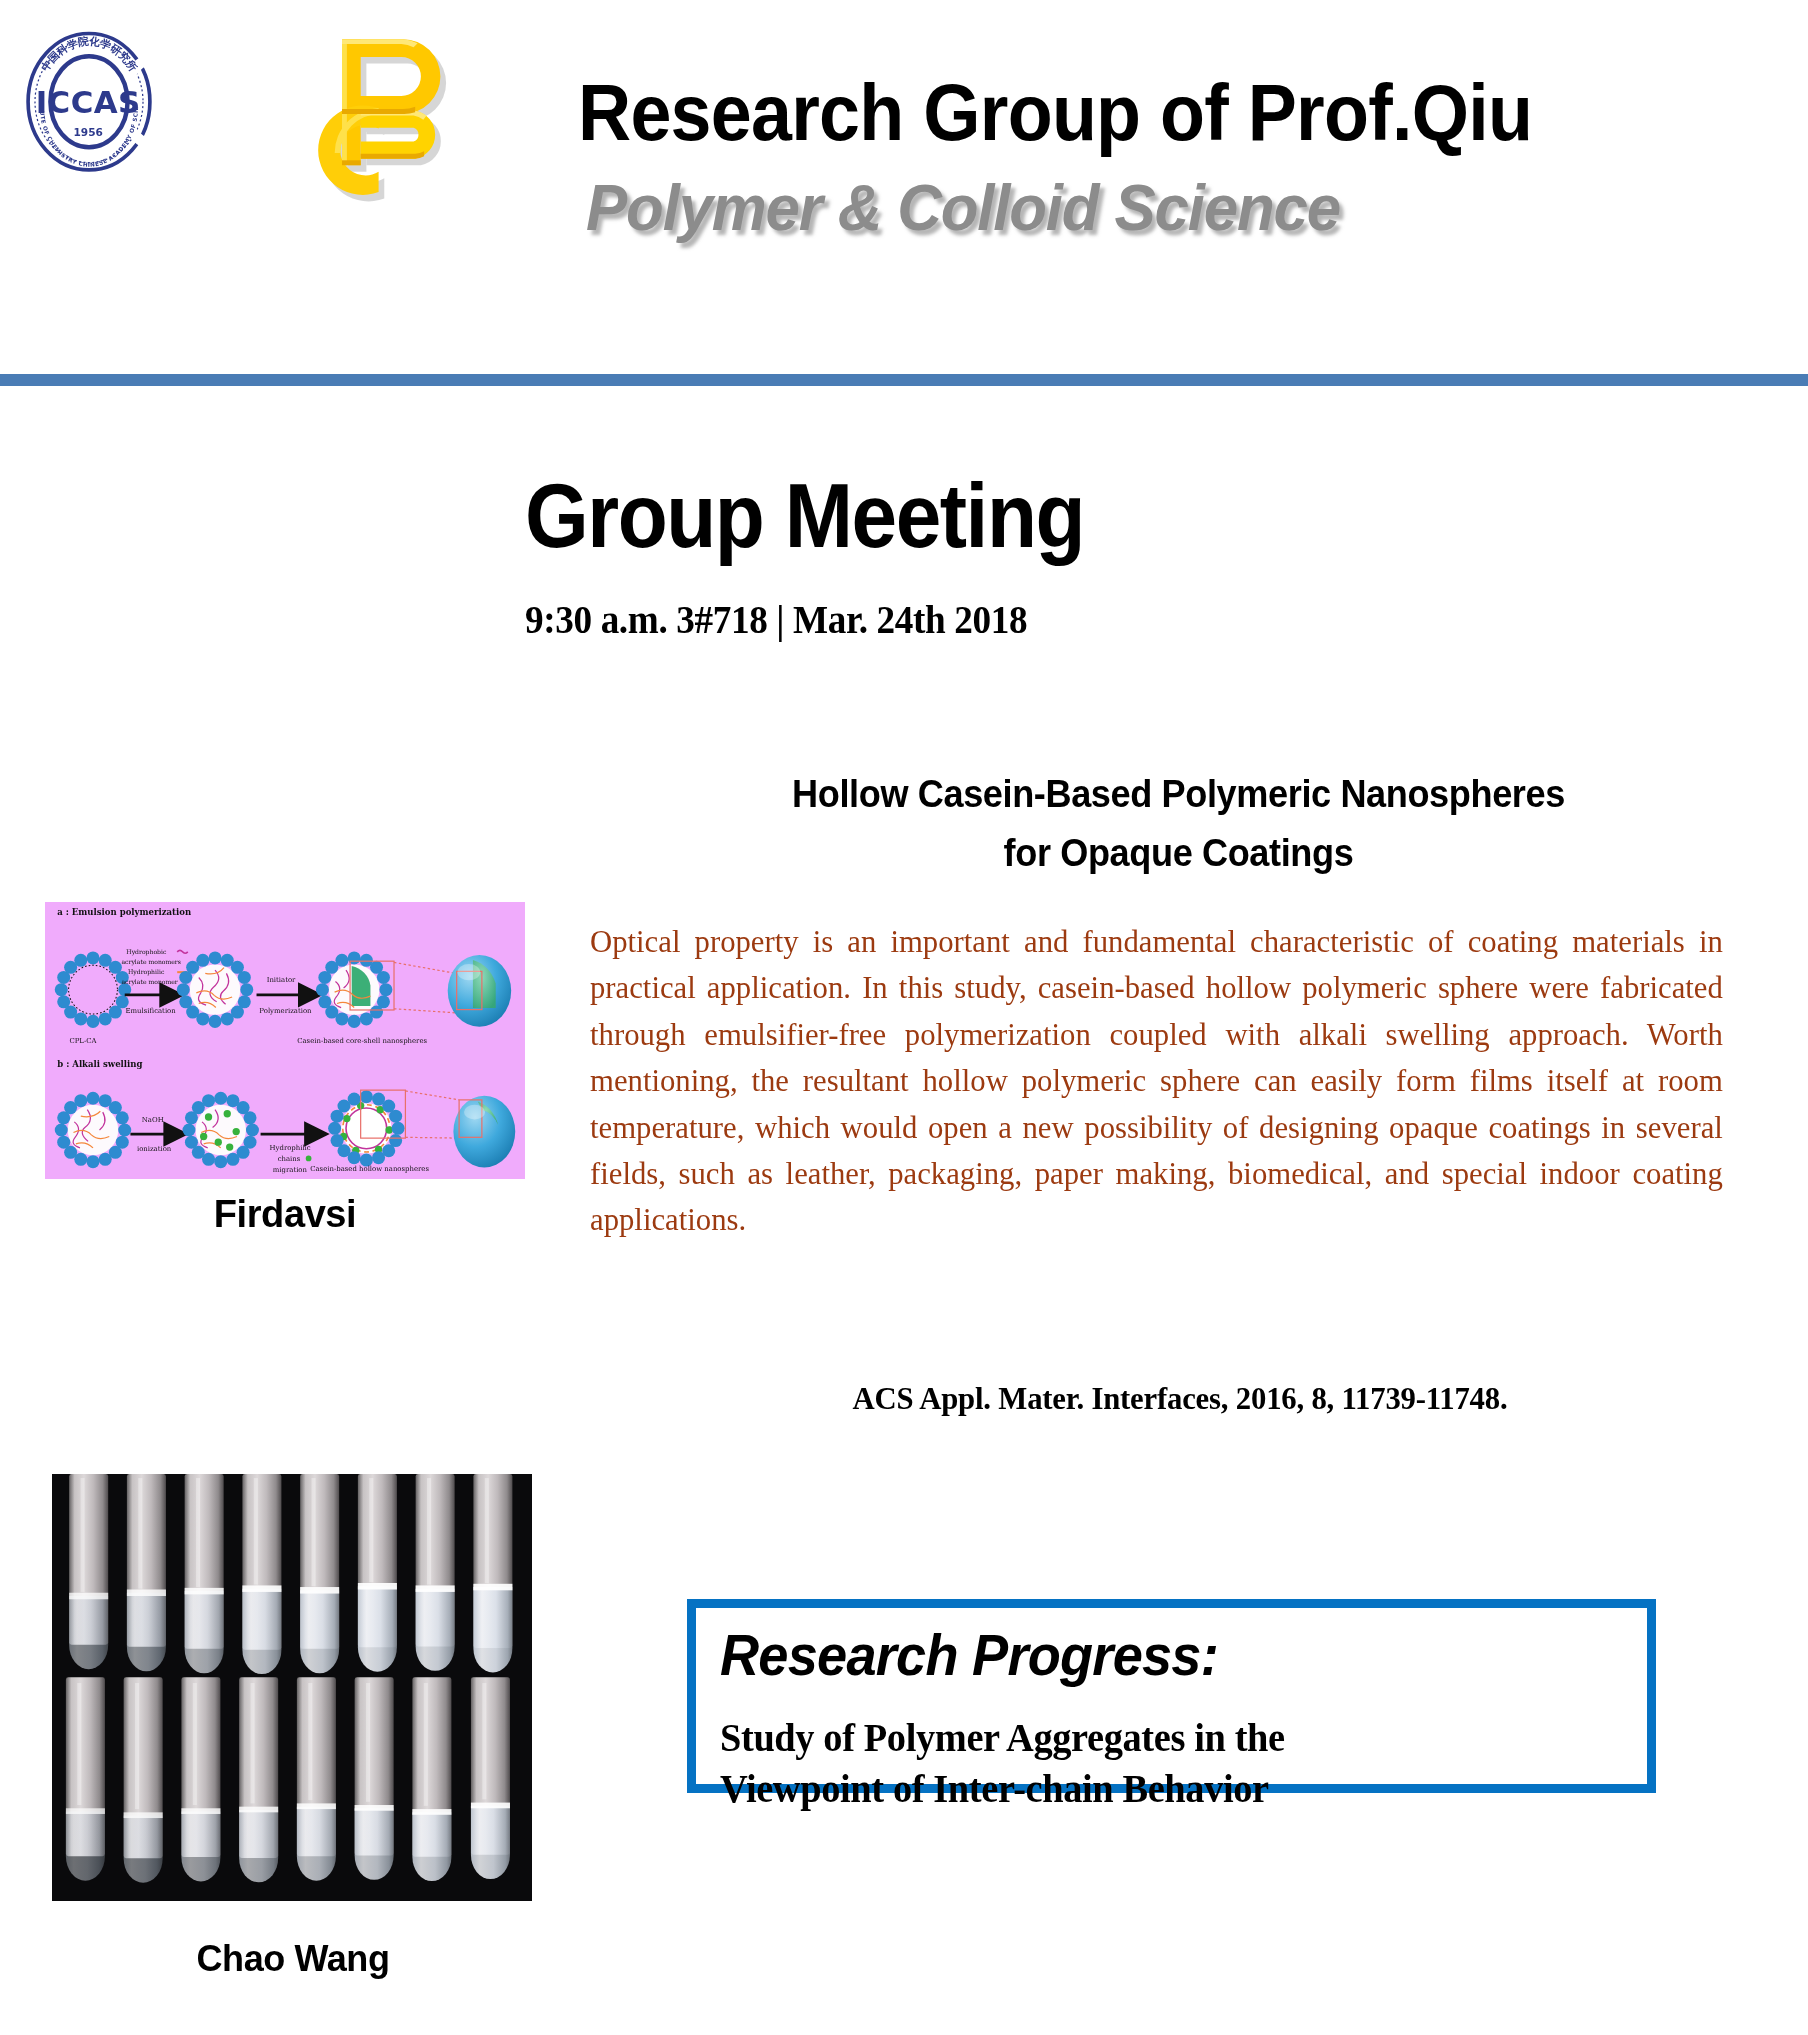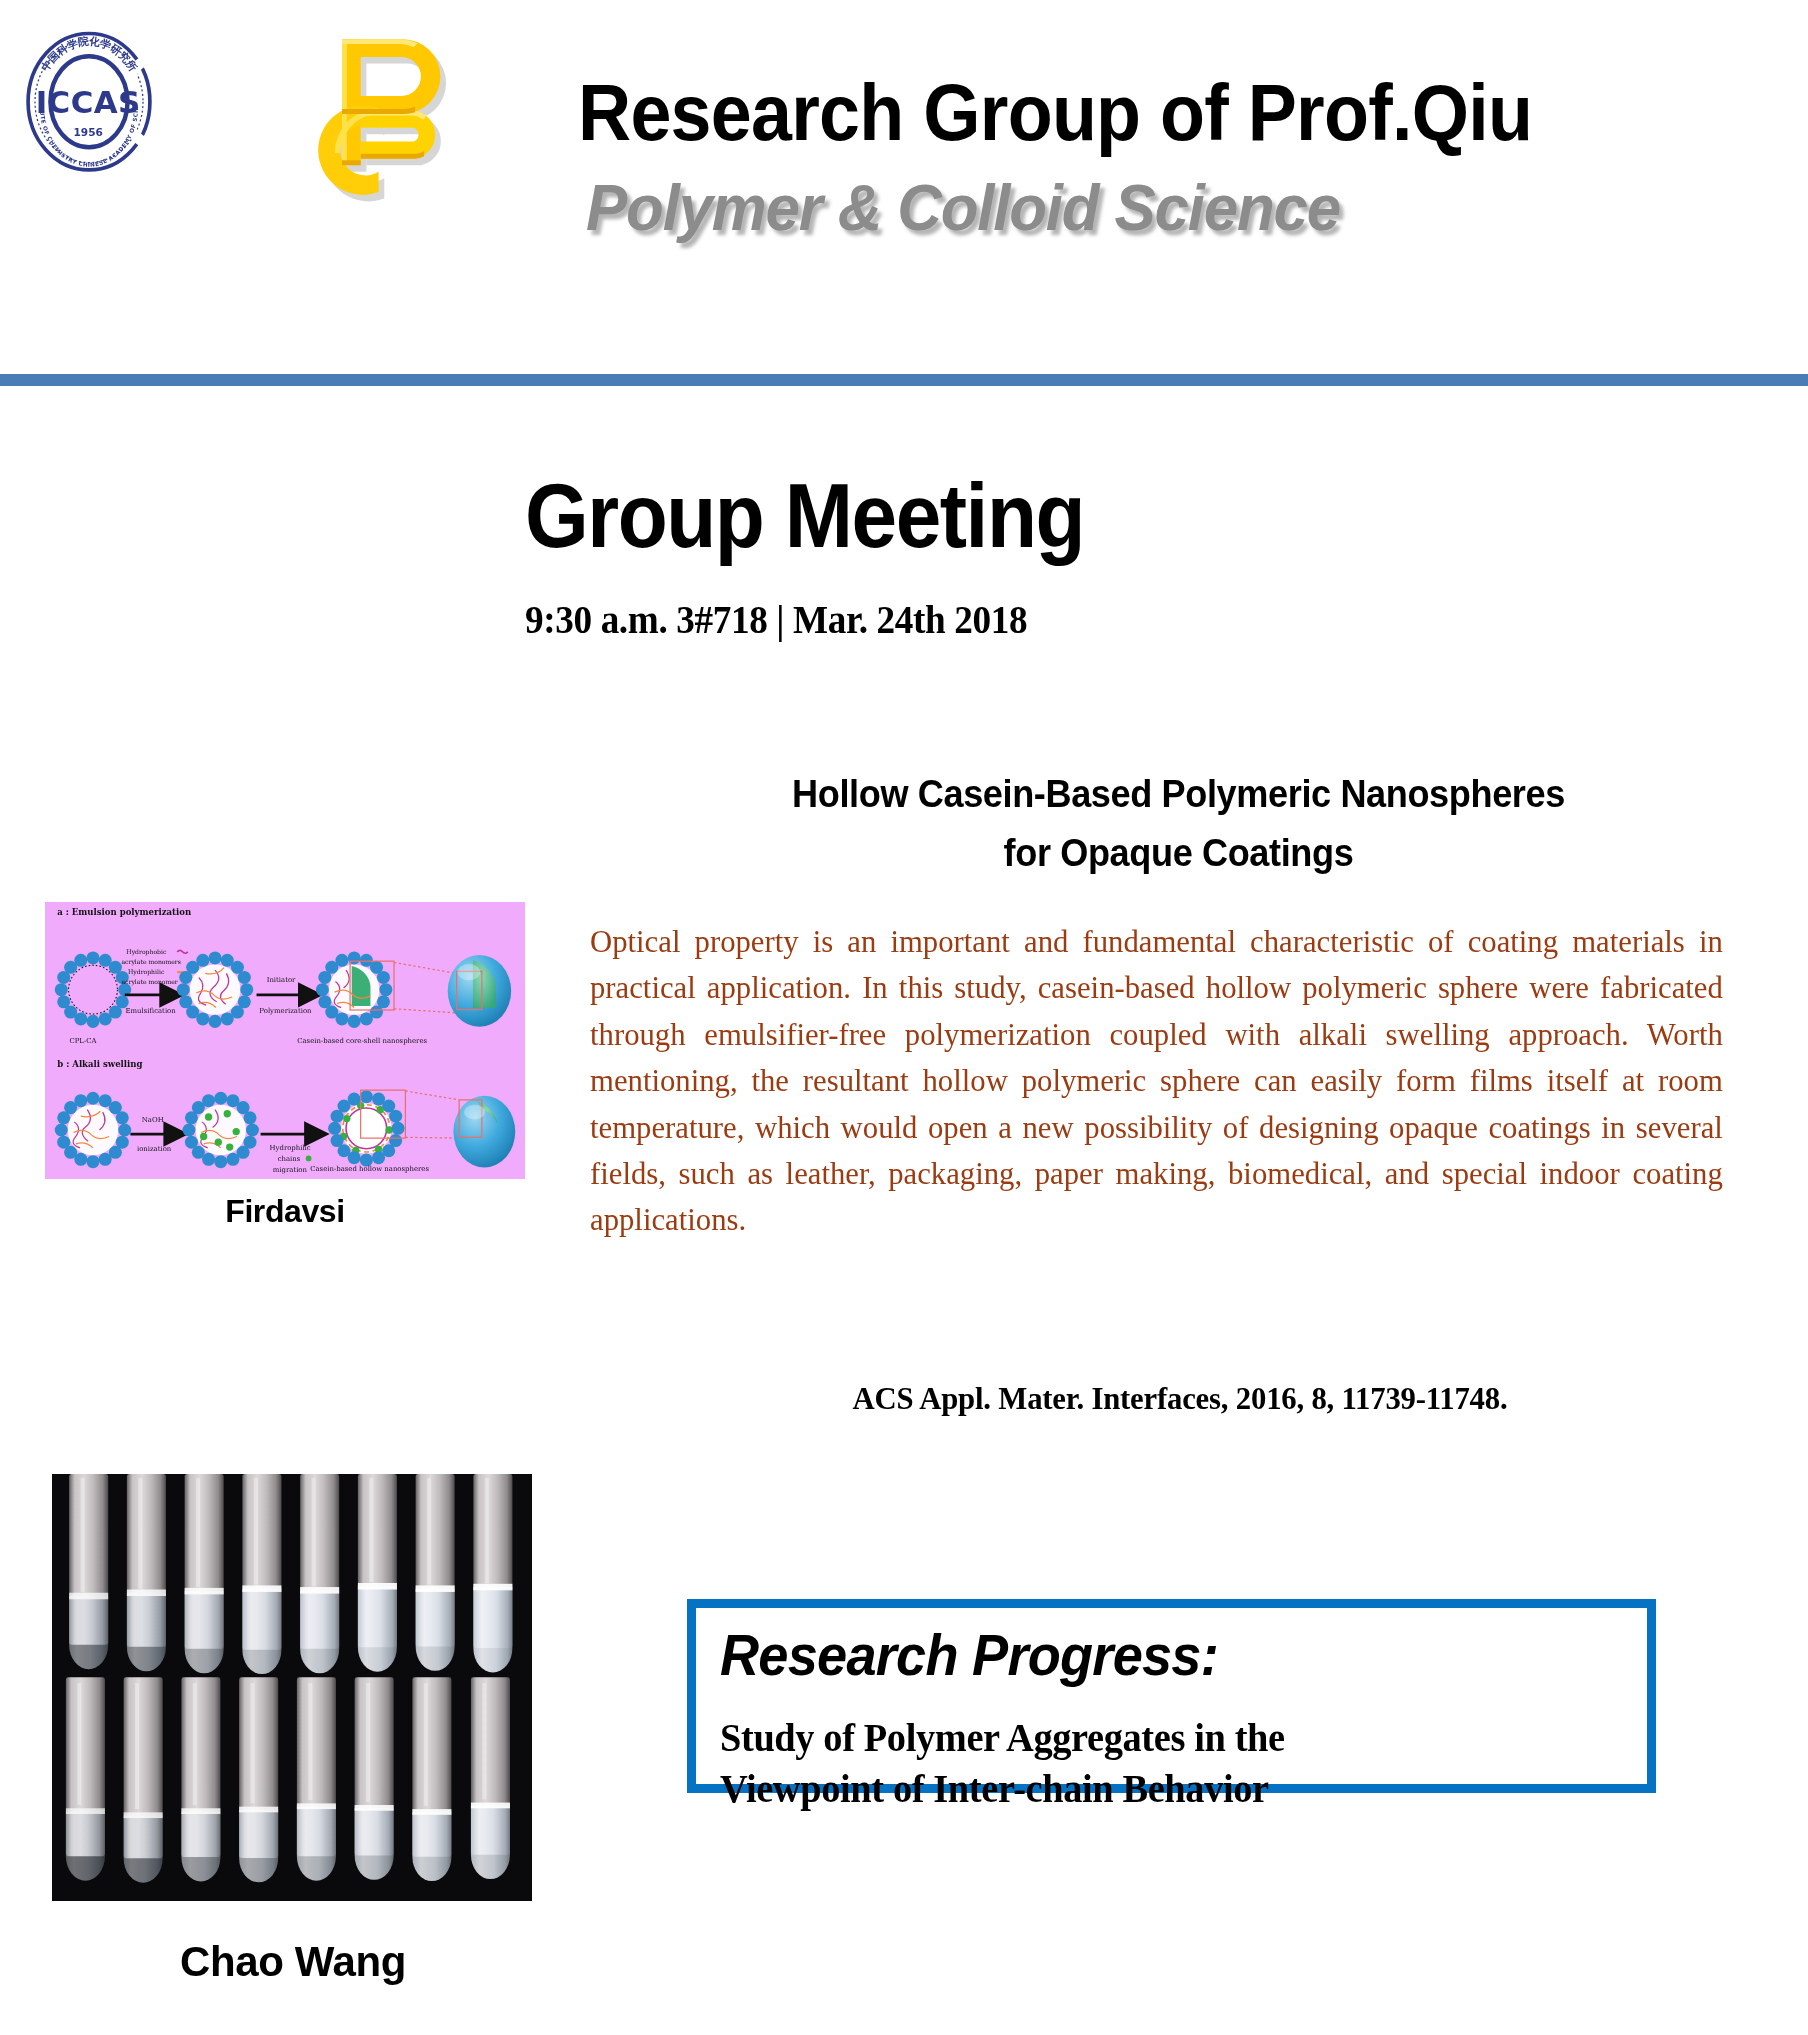--- a/index.html
+++ b/index.html
@@ -65,28 +65,28 @@
     position:absolute;left:590px;top:1380px;width:1180px;
     text-align:center;font-family:"Liberation Serif", serif;
     font-size:32px;font-weight:bold;color:#000;letter-spacing:-0.2px;
     transform:scaleX(0.96);transform-origin:center top;
   }
 
   
   #scheme-figure{position:absolute;left:45px;top:902px;width:480px;height:277px;background:#f0abfc;}
   #speaker1-name{
     position:absolute;left:102px;top:1193px;width:366px;text-align:center;
-    font-size:32px;font-weight:bold;color:#000;letter-spacing:-0.4px;
+    font-size:38px;font-weight:bold;color:#000;letter-spacing:-0.4px;
   }
 
   
   #tube-photo{position:absolute;left:52px;top:1474px;width:480px;height:427px;background:#0a0a0c;}
   #speaker2-name{
     position:absolute;left:73px;top:1938px;width:440px;text-align:center;
-    font-size:42px;font-weight:bold;color:#000;letter-spacing:-0.4px;
+    font-size:36px;font-weight:bold;color:#000;letter-spacing:-0.4px;
   }
 
   
   #progress-box{
     position:absolute;left:687px;top:1599px;width:969px;height:194px;
     border:9px solid #0572C3;background:#ffffff;box-sizing:border-box;
   }
   #progress-heading{
     position:absolute;left:24.4px;top:14.2px;width:904px;
     font-size:57px;font-weight:bold;font-style:italic;color:#000;

